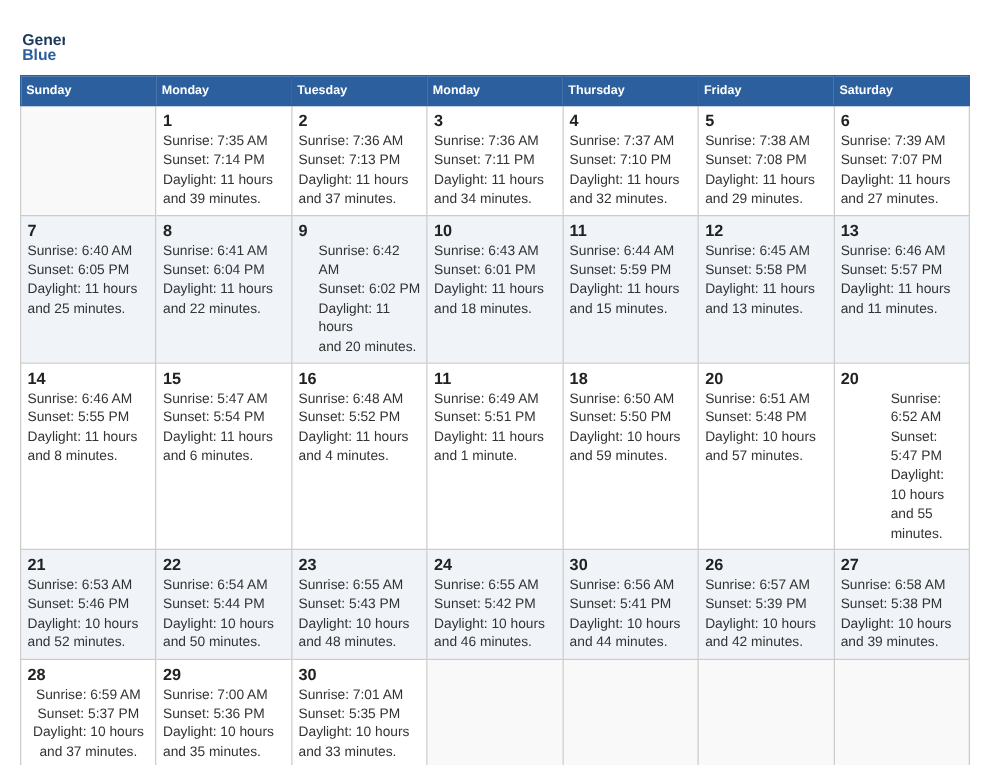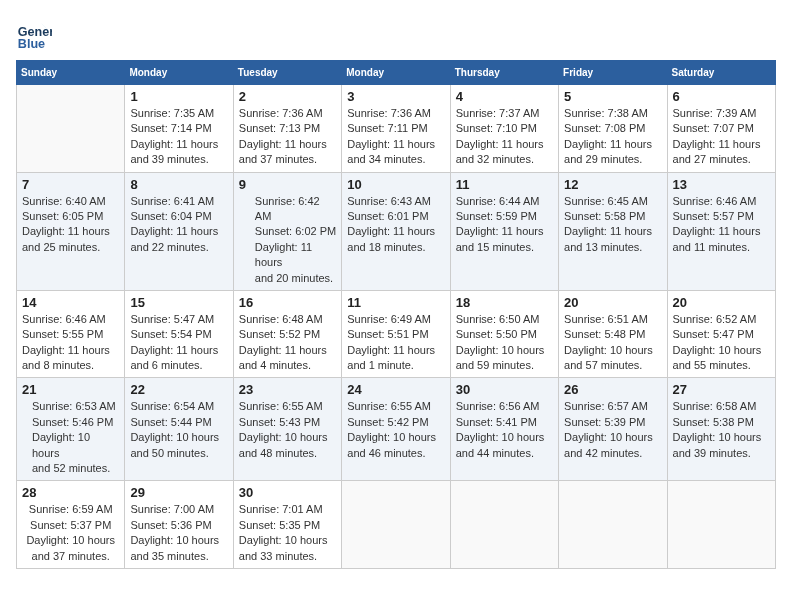--- a/index.html
+++ b/index.html
@@ -252,30 +252,30 @@
         </td>
         <td>
           <span class="day-num">20</span>
           <div class="day-info" style="white-space: pre-line;">Sunrise: 6:51 AM
 Sunset: 5:48 PM
 Daylight: 10 hours
 and 57 minutes.</div>
         </td>
         <td>
           <span class="day-num">20</span>
-          <div class="day-info" style="white-space: pre-line;">Sunrise: 6:52 AM
+          <div class="day-info" style="white-space: pre-line; margin-left: 40px;">Sunrise: 6:52 AM
 Sunset: 5:47 PM
 Daylight: 10 hours
 and 55 minutes.</div>
         </td>
       </tr>
       <tr class="row-shaded">
         <td>
           <span class="day-num">21</span>
-          <div class="day-info" style="white-space: pre-line; margin-left: 10px;">Sunrise: 6:53 AM
+          <div class="day-info" style="white-space: pre-line;">Sunrise: 6:53 AM
 Sunset: 5:46 PM
 Daylight: 10 hours
 and 52 minutes.</div>
         </td>
         <td>
           <span class="day-num">22</span>
           <div class="day-info" style="white-space: pre-line;">Sunrise: 6:54 AM
 Sunset: 5:44 PM
 Daylight: 10 hours
 and 50 minutes.</div>

